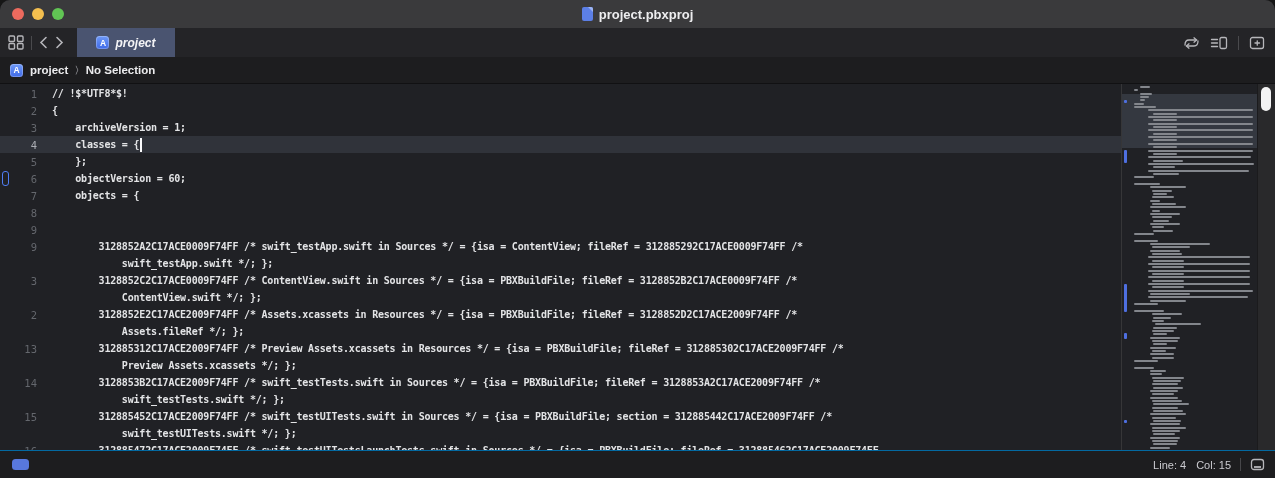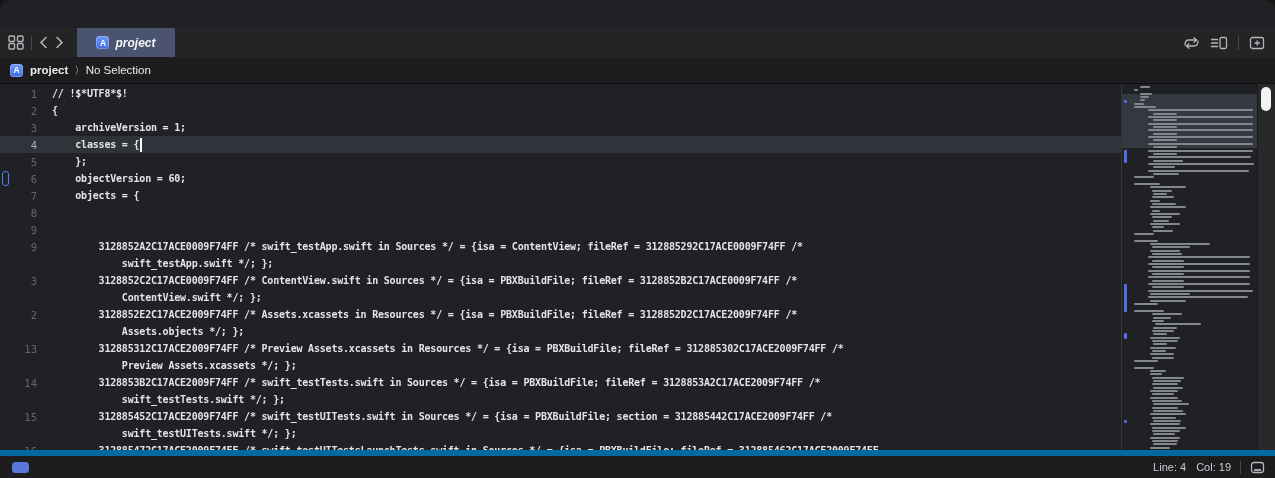--- a/index.html
+++ b/index.html
@@ -54,33 +54,44 @@
            border-left:1px solid #363638;overflow:hidden;}
   .mm-band{position:absolute;left:0;right:0;background:#343840;}
   .mm-row{position:absolute;height:2px;background:#83868c;border-radius:1px;}
   .mm-marker{position:absolute;left:2px;width:3px;background:#4e6fe0;border-radius:1px;}
 
   
   .vscroll{position:absolute;top:84px;right:0;width:17px;bottom:28px;background:#29292b;border-left:1px solid #1b1b1d;}
   .thumb{position:absolute;top:3px;left:3px;width:10px;height:24px;background:#f3f3f4;border-radius:5px;}
 
   
-  .statusbar{position:absolute;left:0;right:0;bottom:0;height:28px;background:#1d1d1f;border-top:6px solid #0369a1;
+  .statusbar{position:absolute;left:0;right:0;bottom:0;height:28px;background:#1d1d1f;border-top:1px solid #0369a1;
              display:flex;align-items:center;box-sizing:border-box;padding:0 10px 0 12px;}
   .footer-pill{width:17px;height:11px;border-radius:3.5px;background:#5878dd;}
   .spacer{flex:1;}
   .pos{font-size:11px;color:#cbcbd0;display:flex;gap:10px;}
   .sb-div{width:1px;height:13px;background:#47474a;margin:0 9px;}
   svg{display:block;}
 </style>
 </head>
 <body>
 
 <div class="window">
 
+  <div class="titlebar">
+    <div class="lights">
+      <div class="light r"></div>
+      <div class="light y"></div>
+      <div class="light g"></div>
+    </div>
+    <div class="title">
+      <span class="docicon"></span>
+      <span>project.pbxproj</span>
+    </div>
+  </div>
 
   <div class="tabbar">
     <div class="tb-left">
       <span class="iconbtn">
         <svg width="16" height="15" viewBox="0 0 16 15" fill="none" stroke="#b6b6ba" stroke-width="1.4">
           <rect x="1" y="1" width="5.5" height="5.5" rx="1"></rect>
             <rect x="9.5" y="1" width="5.5" height="5.5" rx="1"></rect>
           <rect x="1" y="8.5" width="5.5" height="5.5" rx="1"></rect>
             <rect x="9.5" y="8.5" width="5.5" height="5.5" rx="1"></rect>
         </svg>
@@ -126,21 +137,21 @@
             <path d="M8.25 4.8 v4.4"></path>
         </svg>
       </span>
     </div>
   </div>
 
   <div class="jumpbar">
     <span class="appicon sm">A</span>
     <span style="font-weight:bold;">project</span>
     <span class="crumb-sep">〉</span>
-    <span style="font-weight:normal;">No Selection</span>
+    <span style="font-weight:bold;">No Selection</span>
   </div>
 
   <div class="editor">
     <div class="rows" id="code-rows">
         <div class="crow">
           <span class="gut">1</span>
           <span class="codetext">// !$*UTF8*$!</span>
         </div>
         <div class="crow">
           <span class="gut">2</span>
@@ -189,21 +200,21 @@
         <div class="crow">
           <span class="gut"></span>
           <span class="codetext">            ContentView.swift */; };</span>
         </div>
         <div class="crow">
           <span class="gut">2</span>
           <span class="codetext">        3128852E2C17ACE2009F74FF /* Assets.xcassets in Resources */ = {isa = PBXBuildFile; fileRef = 3128852D2C17ACE2009F74FF /*</span>
         </div>
         <div class="crow">
           <span class="gut"></span>
-          <span class="codetext">            Assets.objects */; };</span>
+          <span class="codetext">            Assets.fileRef */; };</span>
         </div>
         <div class="crow">
           <span class="gut">13</span>
           <span class="codetext">        312885312C17ACE2009F74FF /* Preview Assets.xcassets in Resources */ = {isa = PBXBuildFile; fileRef = 312885302C17ACE2009F74FF /*</span>
         </div>
         <div class="crow">
           <span class="gut"></span>
           <span class="codetext">            Preview Assets.xcassets */; };</span>
         </div>
         <div class="crow">
@@ -345,21 +356,21 @@
 
   <div class="vscroll">
     <div class="thumb"></div>
   </div>
 
   <div class="statusbar">
     <span class="footer-pill"></span>
     <span class="spacer"></span>
     <span class="pos">
       <span>Line: 4</span>
-      <span>Col: 19</span>
+      <span>Col: 15</span>
     </span>
     <span class="sb-div"></span>
     <span class="iconbtn">
       <svg width="15" height="13" viewBox="0 0 15 13" fill="none" stroke="#b6b6ba" stroke-width="1.3">
         <rect x="1.5" y="1.5" width="12" height="10" rx="2.5"></rect>
         <path d="M4 9 h7" stroke-width="1.8"></path>
       </svg>
     </span>
   </div>
 

